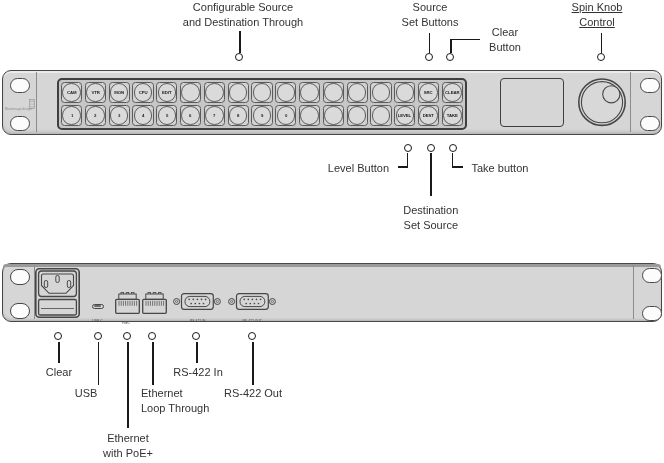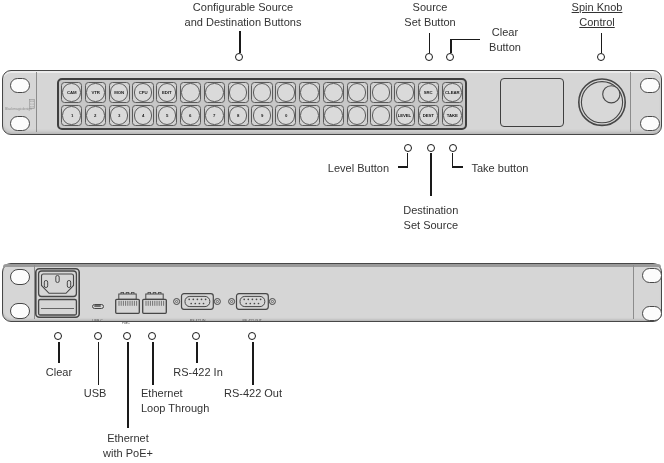--- a/index.html
+++ b/index.html
@@ -42,23 +42,23 @@
   
   #brand{position:absolute;left:5px;top:100px;width:30px;color:#8f8f8f;}
   #brand span{display:inline-block;font-size:8px;transform:scale(0.42);transform-origin:left top;white-space:nowrap;}
 </style>
 </head>
 <body>
 
 <div id="canvas" style="--bg: #ffffff; --panel: #d6d6d6; --pborder: #474747; --line: #1a1a1a; --text: #333333; --btn: #dadada;">
 
   <div class="co-label ctr" style="left:163px;top:0;width:160px;">Configurable Source
-and Destination Buttons</div>
+and Destination Through</div>
   <div class="co-label ctr" style="left:370px;top:0;width:120px;">Source
-Set Button</div>
+Set Buttons</div>
   <div class="co-label ctr" style="left:455px;top:25px;width:100px;">Clear
 Button</div>
   <div class="co-label ctr" style="left:537px;top:0;width:120px;text-decoration:underline;">Spin Knob
 Control</div>
 
   <div class="co-line" style="left:239.2px;top:31px;width:1.5px;height:22px;"></div>
   <div class="co-circle" style="left:235.2px;top:52.7px;"></div>
 
   <div class="co-line" style="left:428.5px;top:33px;width:1.5px;height:20px;"></div>
   <div class="co-circle" style="left:424.5px;top:52.7px;"></div>
@@ -413,21 +413,21 @@
   <div class="co-circle" style="left:248px;top:332.2px;"></div>
 
   <div class="co-line" style="left:58.2px;top:341.8px;width:1.5px;height:21.5px;"></div>
   <div class="co-line" style="left:97.5px;top:341.8px;width:1.5px;height:43px;"></div>
   <div class="co-line" style="left:127.2px;top:341.8px;width:1.5px;height:86px;"></div>
   <div class="co-line" style="left:152px;top:341.8px;width:1.5px;height:43px;"></div>
   <div class="co-line" style="left:196.4px;top:341.8px;width:1.5px;height:21.5px;"></div>
   <div class="co-line" style="left:252px;top:341.8px;width:1.5px;height:43px;"></div>
 
   <div class="co-label ctr" style="left:19px;top:365px;width:80px;">Clear</div>
-  <div class="co-label ctr" style="left:55px;top:386px;width:80px;">USB</div>
+  <div class="co-label ctr" style="left:46px;top:386px;width:80px;">USB</div>
   <div class="co-label ctr" style="left:68px;top:431px;width:120px;">Ethernet
 with PoE+</div>
   <div class="co-label" style="left:141px;top:386px;width:110px;line-height:15.4px;">Ethernet
 Loop Through</div>
   <div class="co-label ctr" style="left:158px;top:365px;width:80px;">RS-422 In</div>
   <div class="co-label ctr" style="left:213px;top:386px;width:80px;">RS-422 Out</div>
 
 </div>
 
 </body></html>

